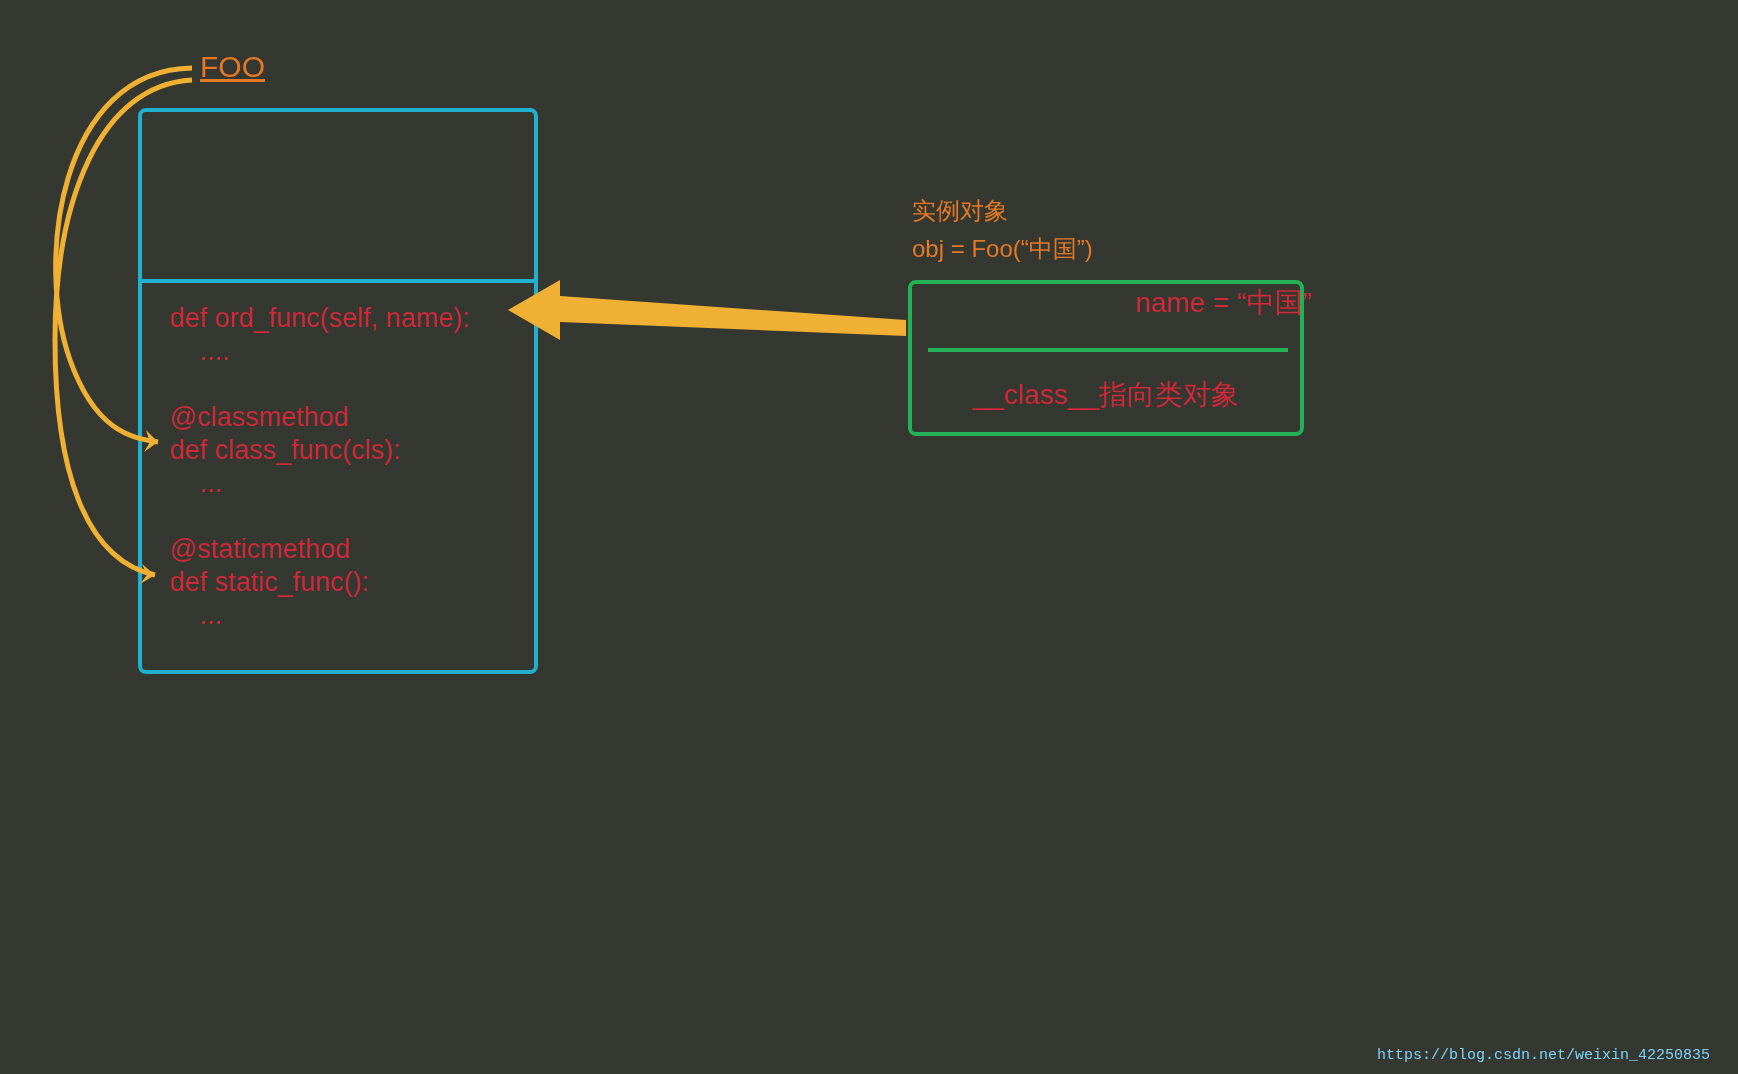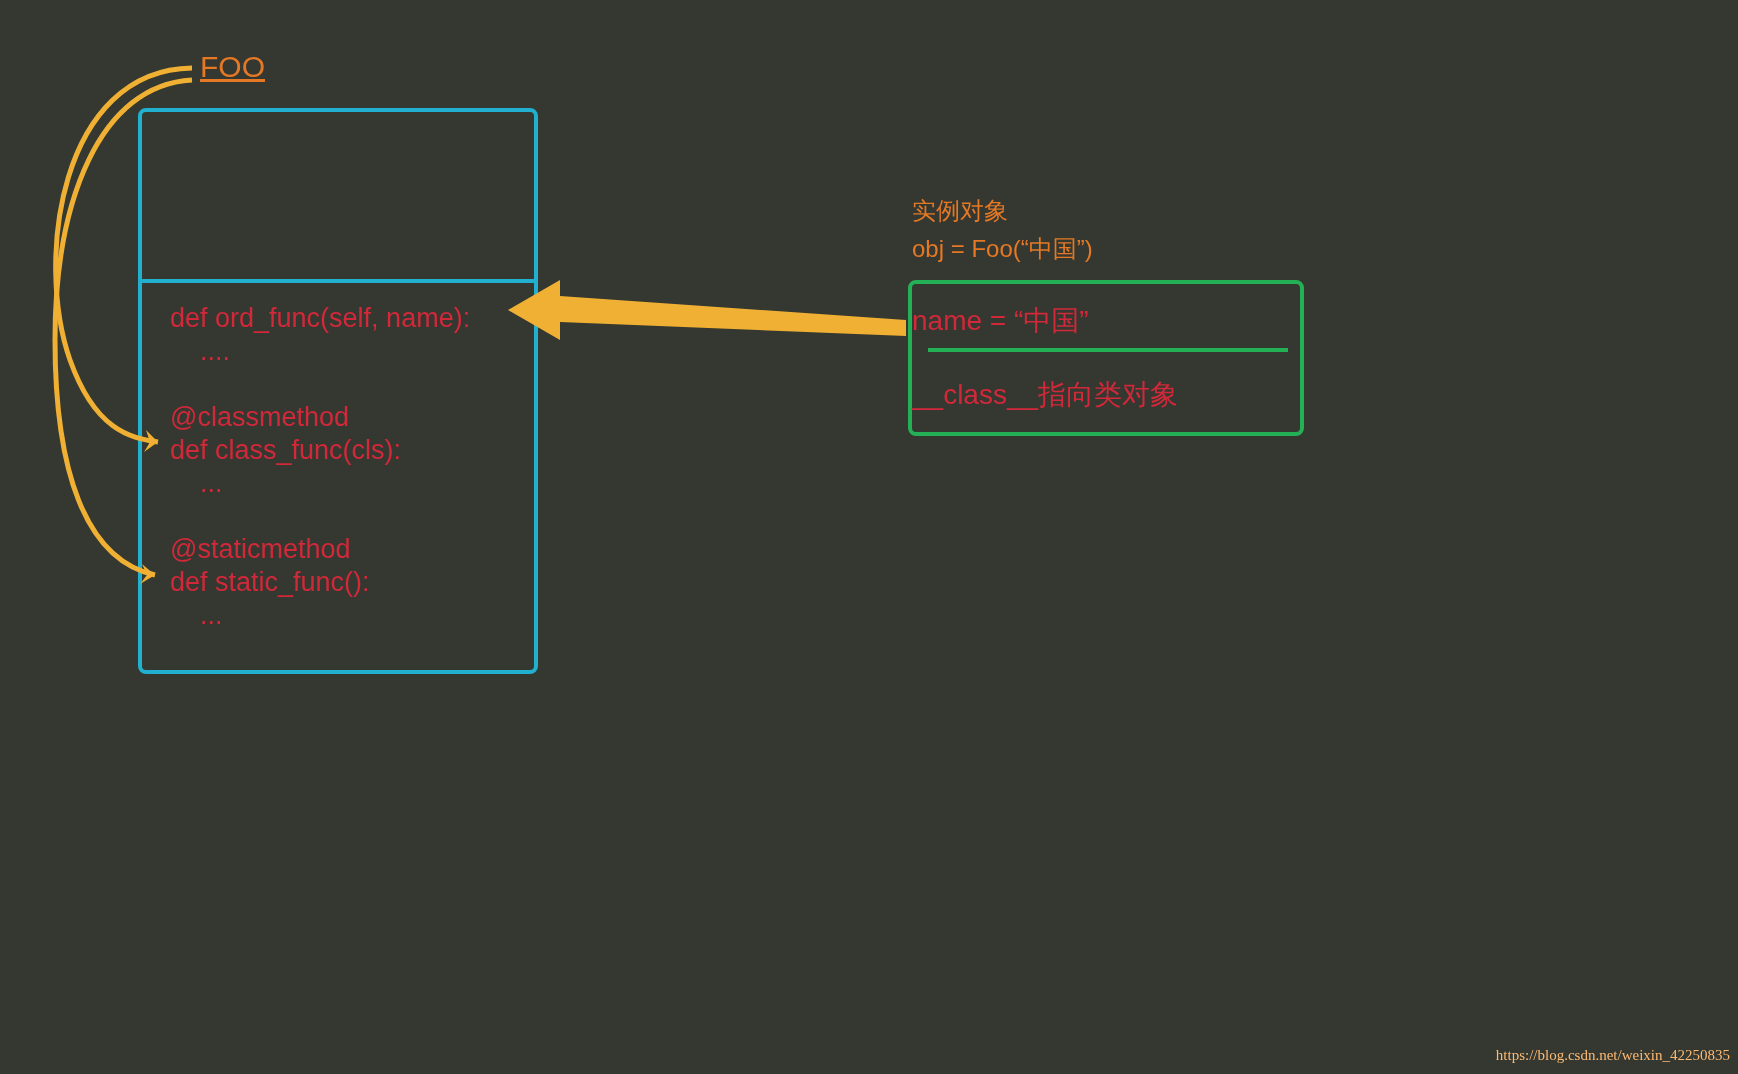--- a/index.html
+++ b/index.html
@@ -62,61 +62,60 @@
     position: absolute;
     left: 908px;
     top: 280px;
     width: 396px;
     height: 156px;
     border: 4px solid #24b155;
     border-radius: 8px;
   }
   .instance-row1 {
     position: absolute;
-    left: 0;
+    left: 12px;
     top: 0;
     width: 100%;
-    text-align: left;
+    text-align: right;
     color: #d1283a;
     font-size: 28px;
-    padding-top: 18px;
   }
   .instance-divider {
     position: absolute;
     left: 16px;
     top: 64px;
     width: 360px;
     height: 4px;
     background: #24b155;
   }
   .instance-row2 {
     position: absolute;
     left: 0;
     top: 78px;
     width: 100%;
-    text-align: left;
+    text-align: center;
     color: #d1283a;
     font-size: 28px;
     padding-top: 14px;
   }
   .svg-overlay {
     position: absolute;
     left: 0;
     top: 0;
     width: 1738px;
     height: 1074px;
     pointer-events: none;
   }
   .watermark {
     position: absolute;
-    right: 8px;
+    right: 28px;
     bottom: 10px;
-    color: #fdba74;
+    color: #7dd3fc;
     font-size: 15px;
-    font-family: Liberation Serif, serif;
+    font-family: Liberation Mono, monospace;
   }
 </style>
 </head>
 <body>
 
 <div class="canvas">
 
   <div class="foo-label">FOO</div>
 
   <div class="class-box">

